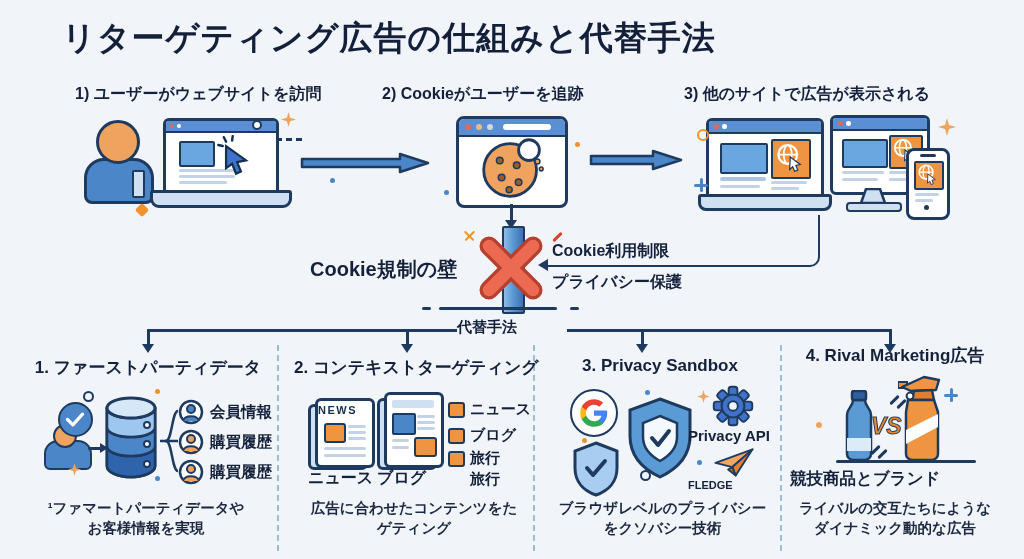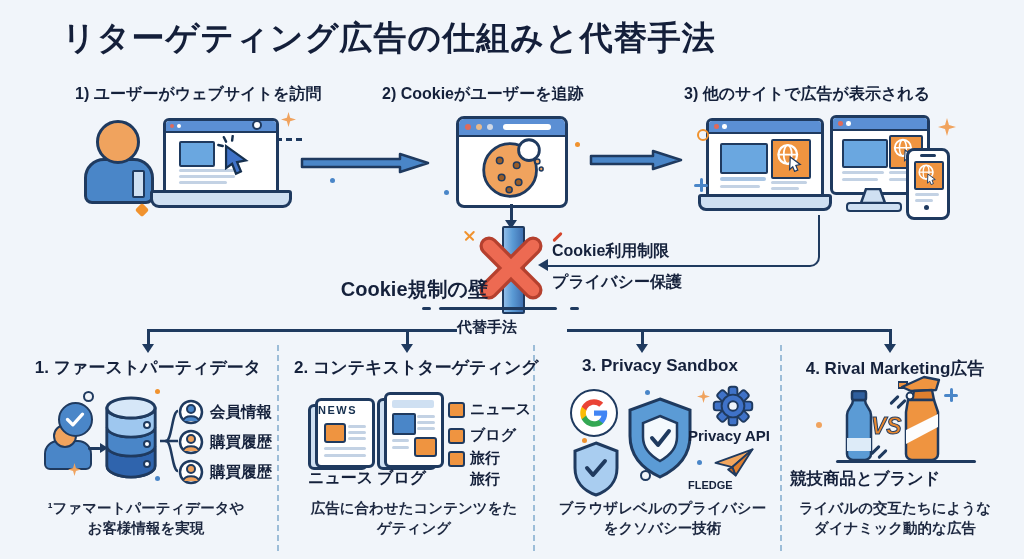--- a/index.html
+++ b/index.html
@@ -1,21 +1,21 @@
 <!DOCTYPE html>
 <html><head>
 <meta charset="utf-8">
 <style>
   html,body{margin:0;padding:0;}
   body{font-family:"Liberation Sans","DejaVu Sans",sans-serif;background:#e8edf4;}
   #canvas{position:relative;width:1024px;height:559px;background:#f1f5fa;overflow:hidden;}
   .abs{position:absolute;}
   .txt{position:absolute;color:#15213b;white-space:nowrap;}
   .ctr{}
-  .rgt{text-align:right;margin-top:20px;}
+  .rgt{}
   
   .dot{position:absolute;border-radius:50%;}
   .ring{position:absolute;border-radius:50%;background:transparent;}
   .star4{position:absolute;clip-path:polygon(50% 0%,61% 39%,100% 50%,61% 61%,50% 100%,39% 61%,0% 50%,39% 39%);}
   .plus{position:absolute;}
   .plus::before{content:"";position:absolute;left:0;top:45%;width:100%;height:2.6px;background:#4a86c8;border-radius:2px;}
   .plus::after{content:"";position:absolute;top:0;left:45%;height:100%;width:2.6px;background:#4a86c8;border-radius:2px;}
   .sparkx{position:absolute;transform:rotate(45deg);}
   .sparkx::before{content:"";position:absolute;left:0;top:45%;width:100%;height:2.6px;background:#f0922e;border-radius:2px;}
   .sparkx::after{content:"";position:absolute;top:0;left:45%;height:100%;width:2.6px;background:#f0922e;border-radius:2px;}
@@ -211,21 +211,21 @@
     <div class="arrow-down" style="left:884px;top:344px;"></div>
   <div class="txt ctr" style="left:457px;top:318px;width:110px;font-size:15px;font-weight:800;background:#f1f5fa;z-index:3;">代替手法</div>
 
   <div class="divider" style="left:277px;top:345px;height:206px;"></div>
   <div class="divider" style="left:533px;top:345px;height:206px;"></div>
   <div class="divider" style="left:780px;top:345px;height:206px;"></div>
 
   <div class="hdr" style="left:28px;top:356px;width:240px;">1. ファーストパーティデータ</div>
   <div class="hdr" style="left:294px;top:356px;width:240px;">2. コンテキストターゲティング</div>
   <div class="hdr" style="left:540px;top:356px;width:240px;">3. Privacy Sandbox</div>
-  <div class="hdr" style="left:775px;top:357px;width:240px;">4. Rival Marketing広告</div>
+  <div class="hdr" style="left:775px;top:344px;width:240px;">4. Rival Marketing広告</div>
 
   <div class="abs" style="left:42px;top:400px;width:52px;height:70px;">
     <div class="abs" style="left:2px;top:40px;width:44px;height:26px;background:#4a86c8;border:2.5px solid #1f3a5f;border-radius:14px 14px 6px 6px;"></div>
     <div class="abs" style="left:11px;top:24px;width:20px;height:20px;border-radius:50%;background:#f0a35e;border:2.5px solid #1f3a5f;"></div>
     <div class="abs" style="left:16px;top:2px;width:31px;height:31px;border-radius:50%;background:#4a86c8;border:2.5px solid #1f3a5f;">
       <svg width="20" height="15" viewBox="0 0 18 14" style="position:absolute;left:5px;top:8px;">
         <path d="M2 7 L7 12 L16 2" stroke="#fff" stroke-width="3" fill="none" stroke-linecap="round" stroke-linejoin="round"></path>
       </svg>
     </div>
   </div>

